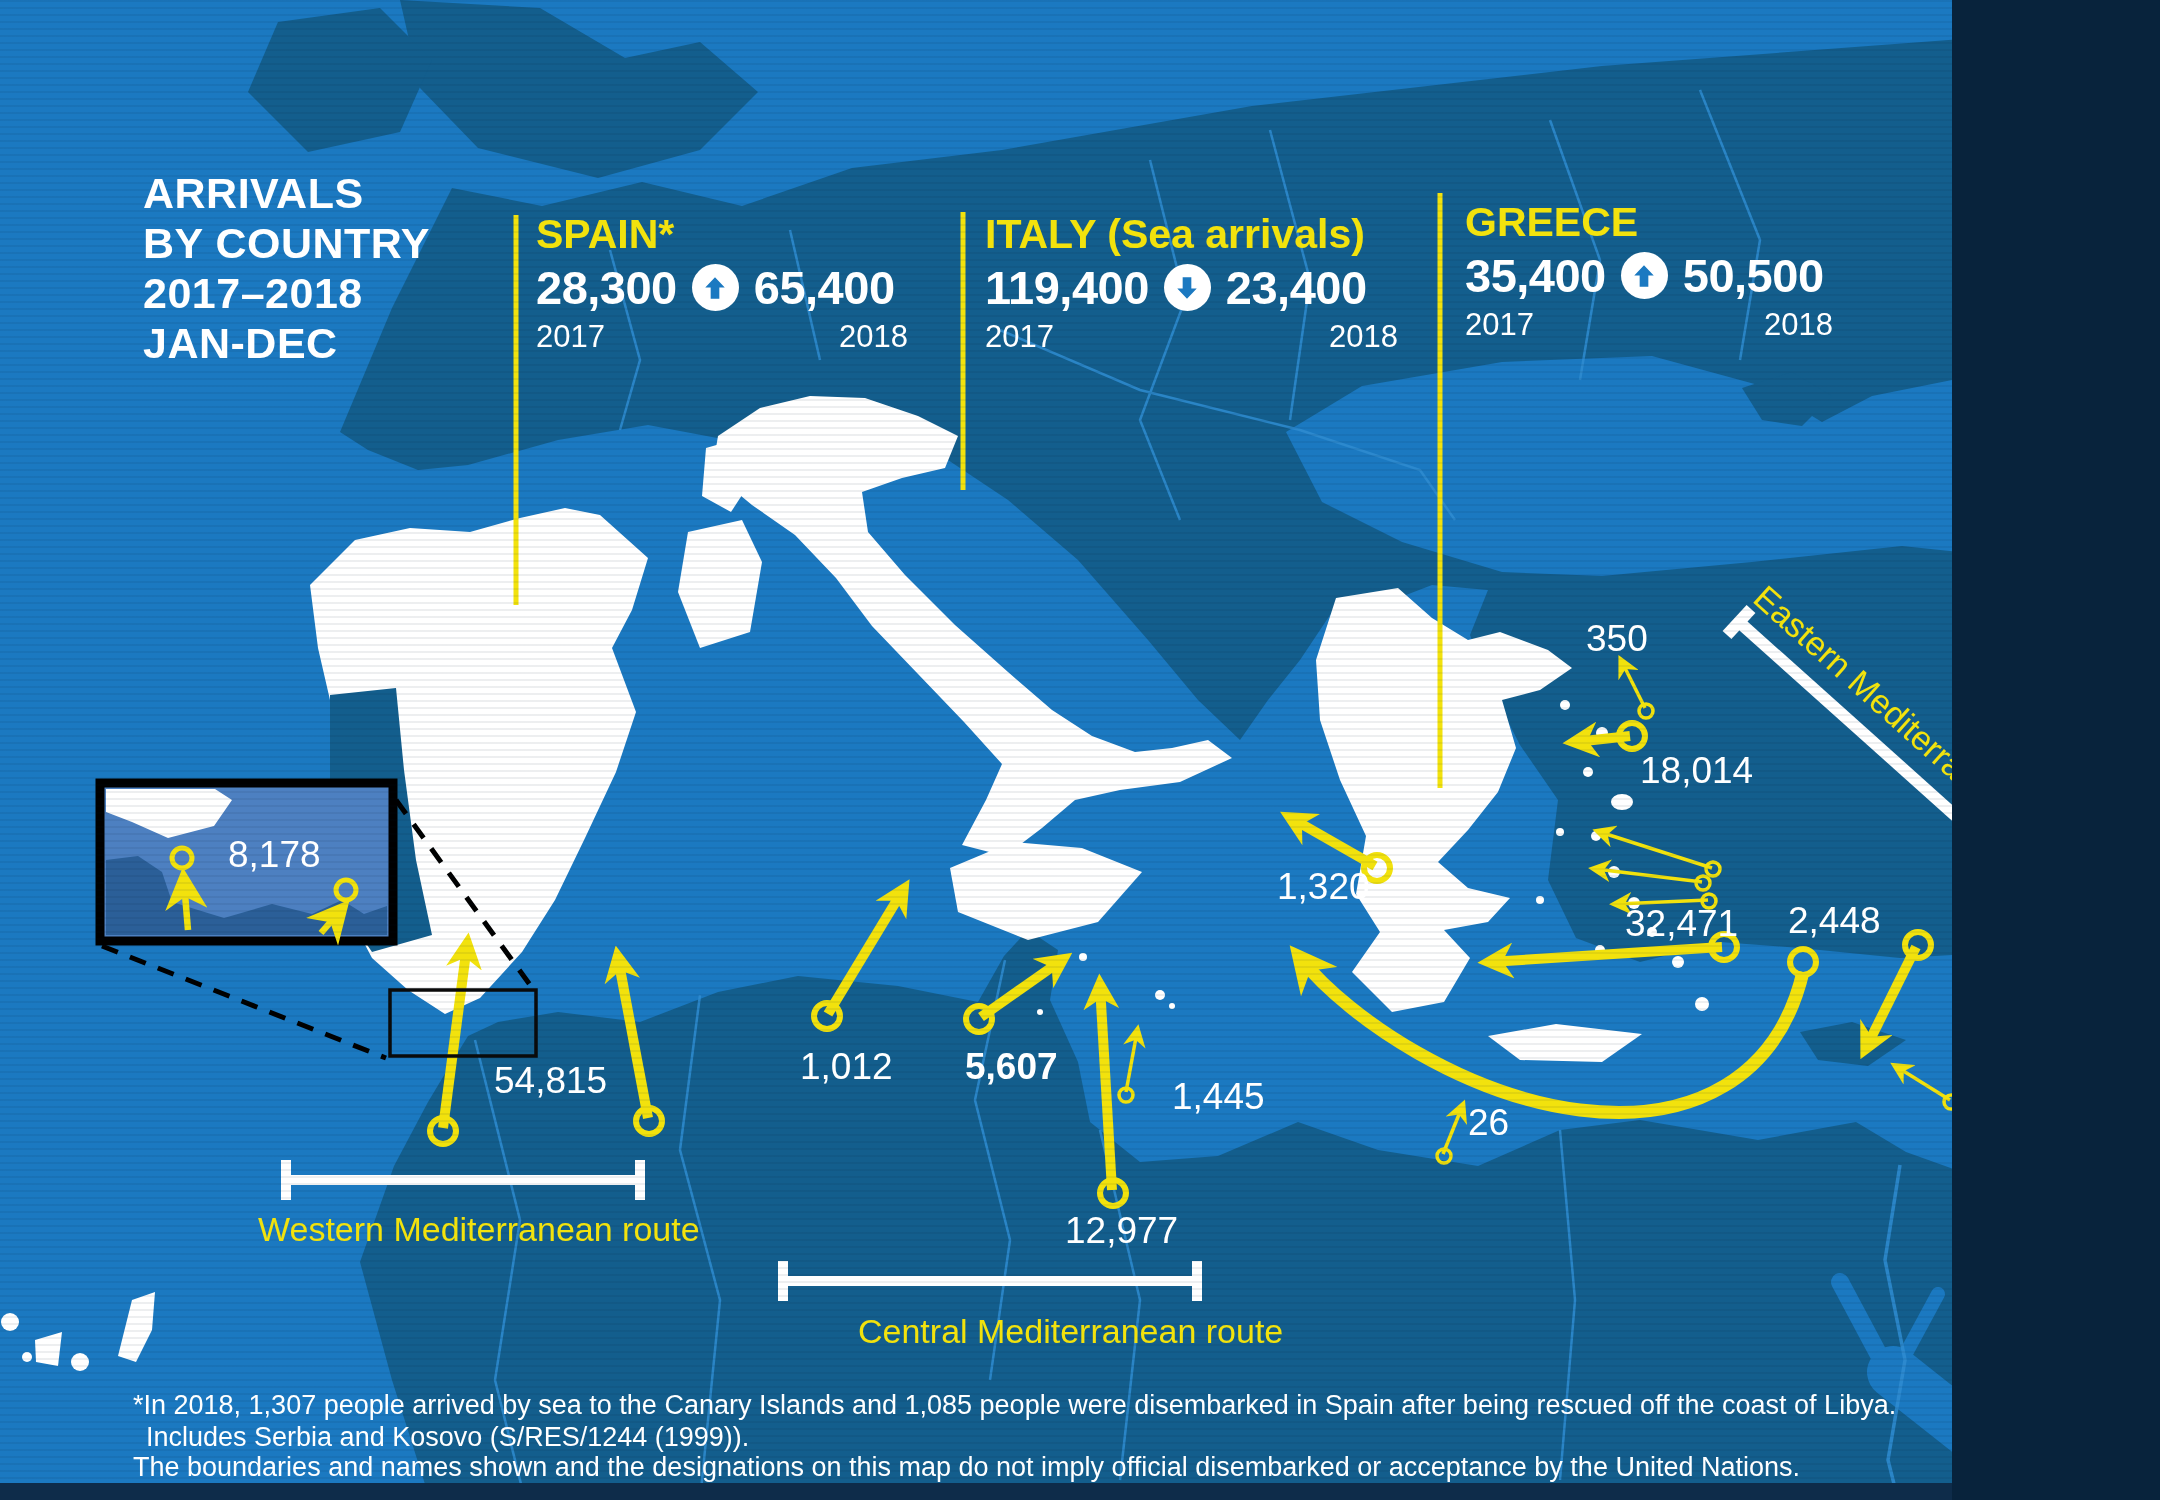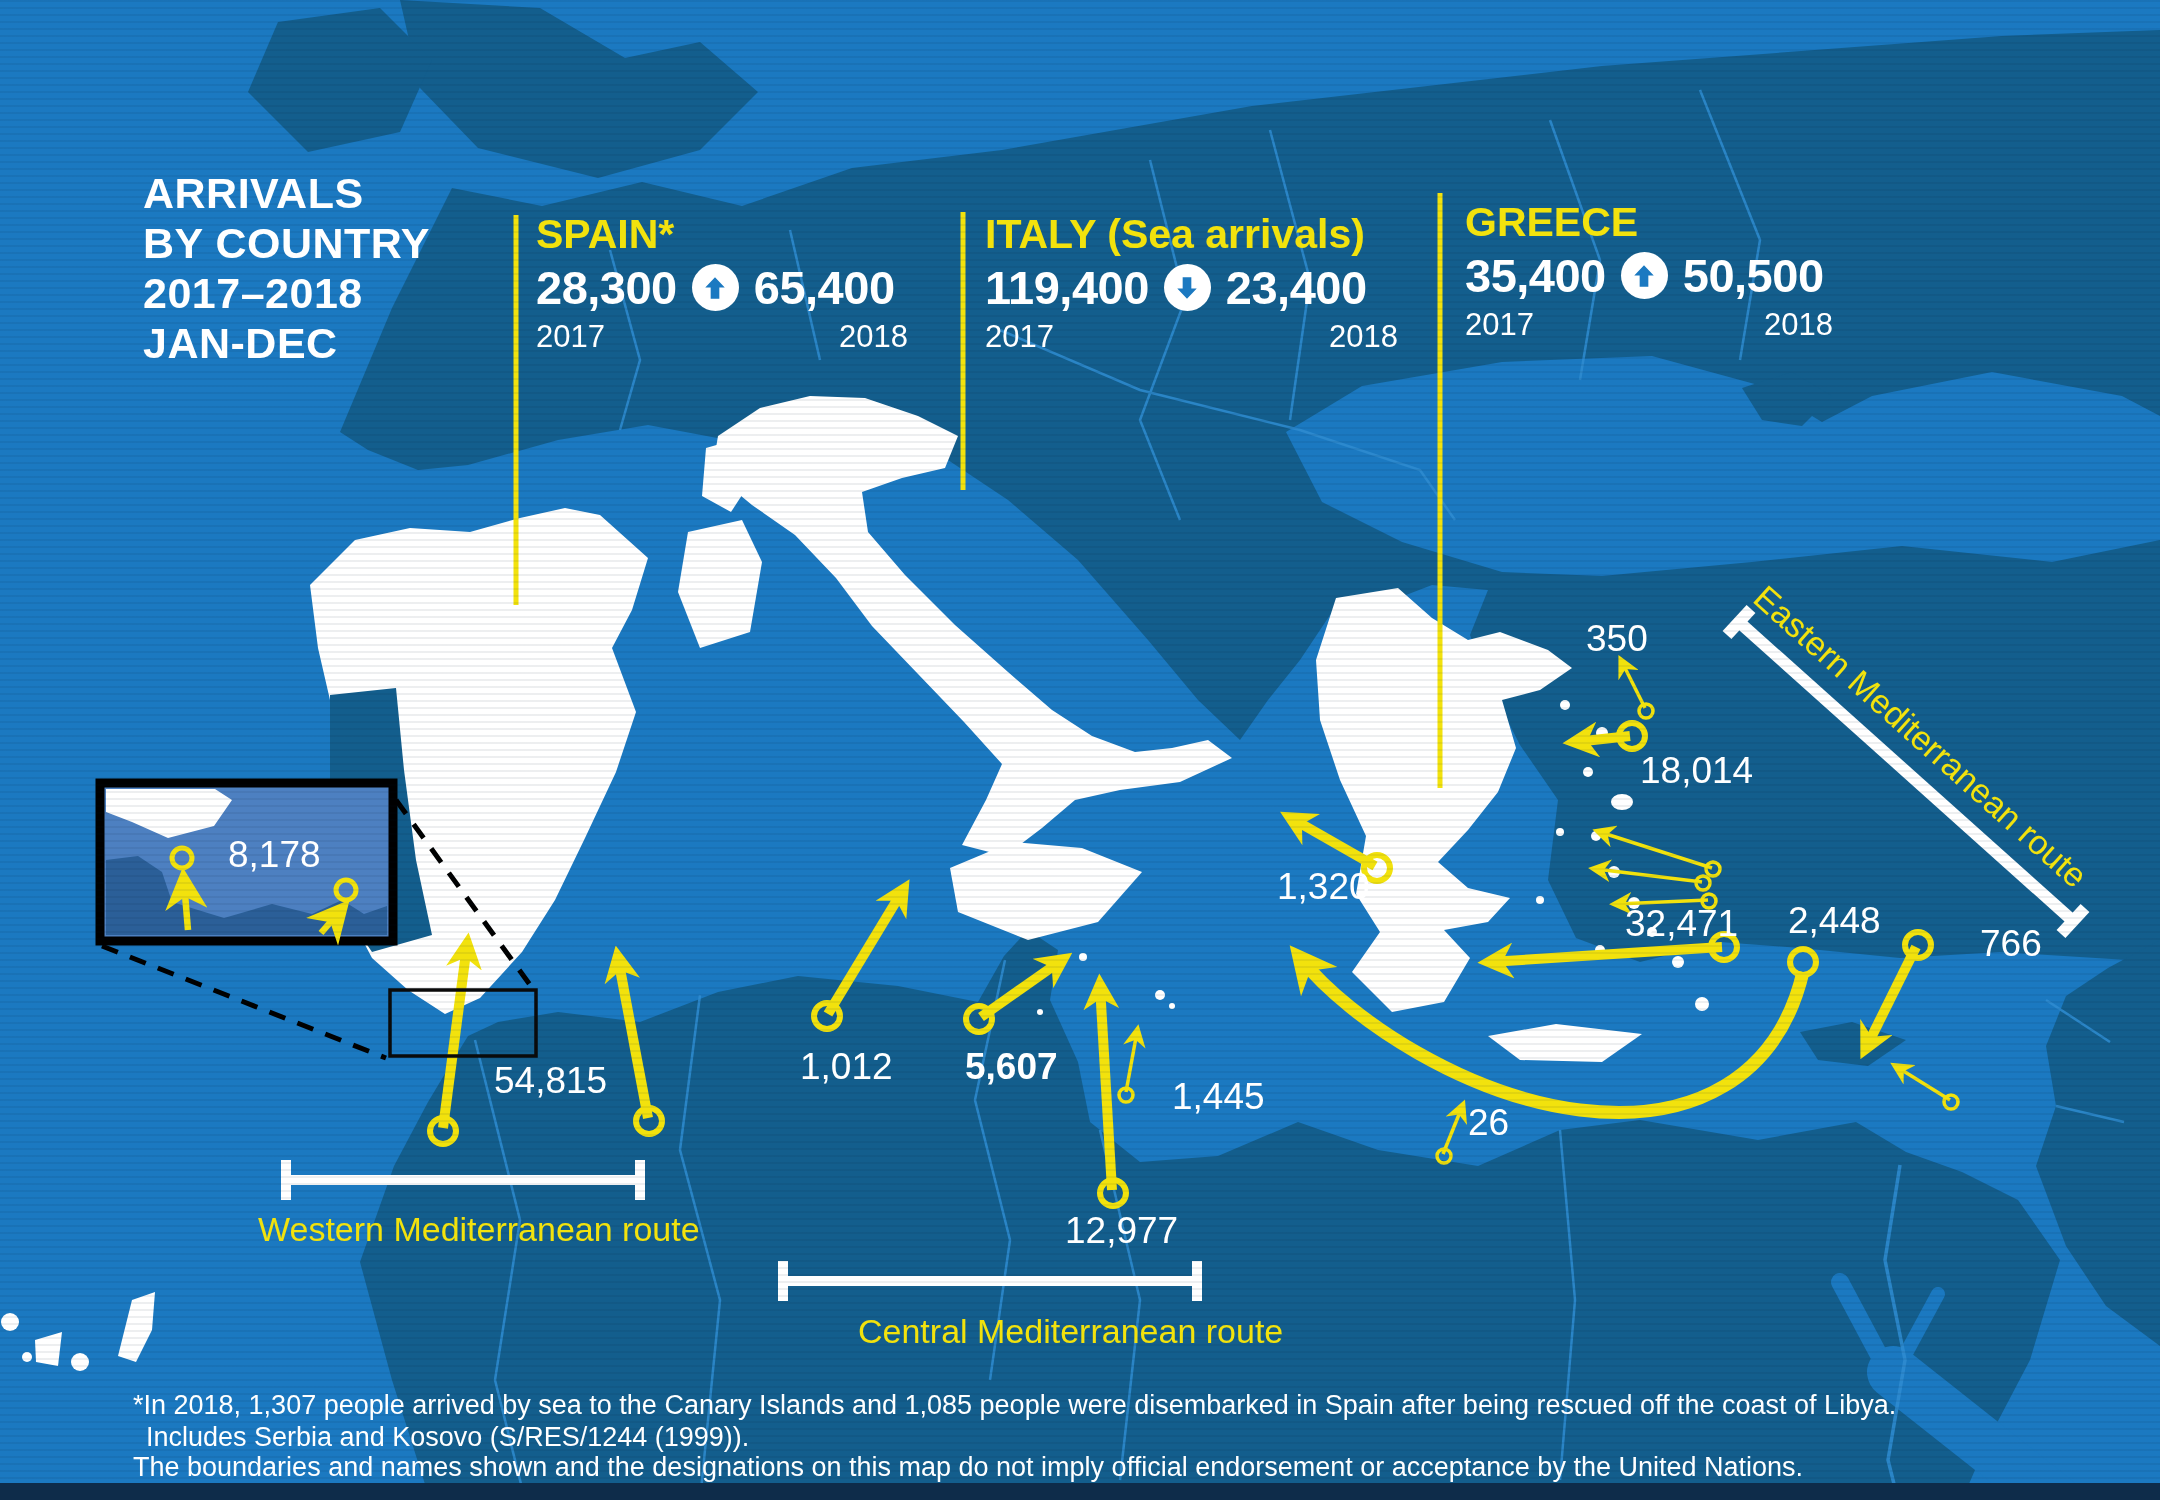--- a/index.html
+++ b/index.html
@@ -1,17 +1,17 @@
 <!DOCTYPE html>
 <html><head>
 <meta charset="utf-8">
 <style>
   html,body{margin:0;padding:0;background:#08233c;}
   #stage{
-    position:relative;width:2160px;height:1500px;overflow:hidden;
+    position:relative;width:1952px;height:1500px;overflow:hidden;
     background:#b91c1c;
     font-family:"Liberation Sans",sans-serif;
   }
   svg{position:absolute;left:0;top:0;}
   .scanlines{
     position:absolute;inset:0;pointer-events:none;z-index:5;
     background:repeating-linear-gradient(0deg, rgba(0,20,40,.07) 0 2px, rgba(255,255,255,0) 2px 7px);
   }
   .abs{position:absolute;white-space:nowrap;}
   
@@ -280,16 +280,16 @@
   <div class="map-label" style="left:1788px;top:900px;">2,448</div>
   <div class="map-label" style="left:1940px;top:923px;margin-left:40px;">766</div>
   <div class="map-label" style="left:1468px;top:1102px;">26</div>
 
   <div class="route-label" style="left:258px;top:1210px;">Western Mediterranean route</div>
   <div class="route-label" style="left:810px;top:1312px;margin-left:48px;">Central Mediterranean route</div>
   <div class="route-label eastern" style="left:1772px;top:578px;">Eastern Mediterranean route</div>
 
   <div class="footnote" style="left:133px;top:1390px;">*In 2018, 1,307 people arrived by sea to the Canary Islands and 1,085 people were disembarked in Spain after being rescued off the coast of Libya.</div>
   <div class="footnote" style="left:146px;top:1422px;">Includes Serbia and Kosovo (S/RES/1244 (1999)).</div>
-  <div class="footnote" style="left:133px;top:1452px;">The boundaries and names shown and the designations on this map do not imply official endorsement or acceptance by the United Nations.</div>
+  <div class="footnote" style="left:133px;top:1452px;">The boundaries and names shown and the designations on this map do not imply official disembarked or acceptance by the United Nations.</div>
 
   <div class="footer-bar"></div>
 </div>
 
 </body></html>

